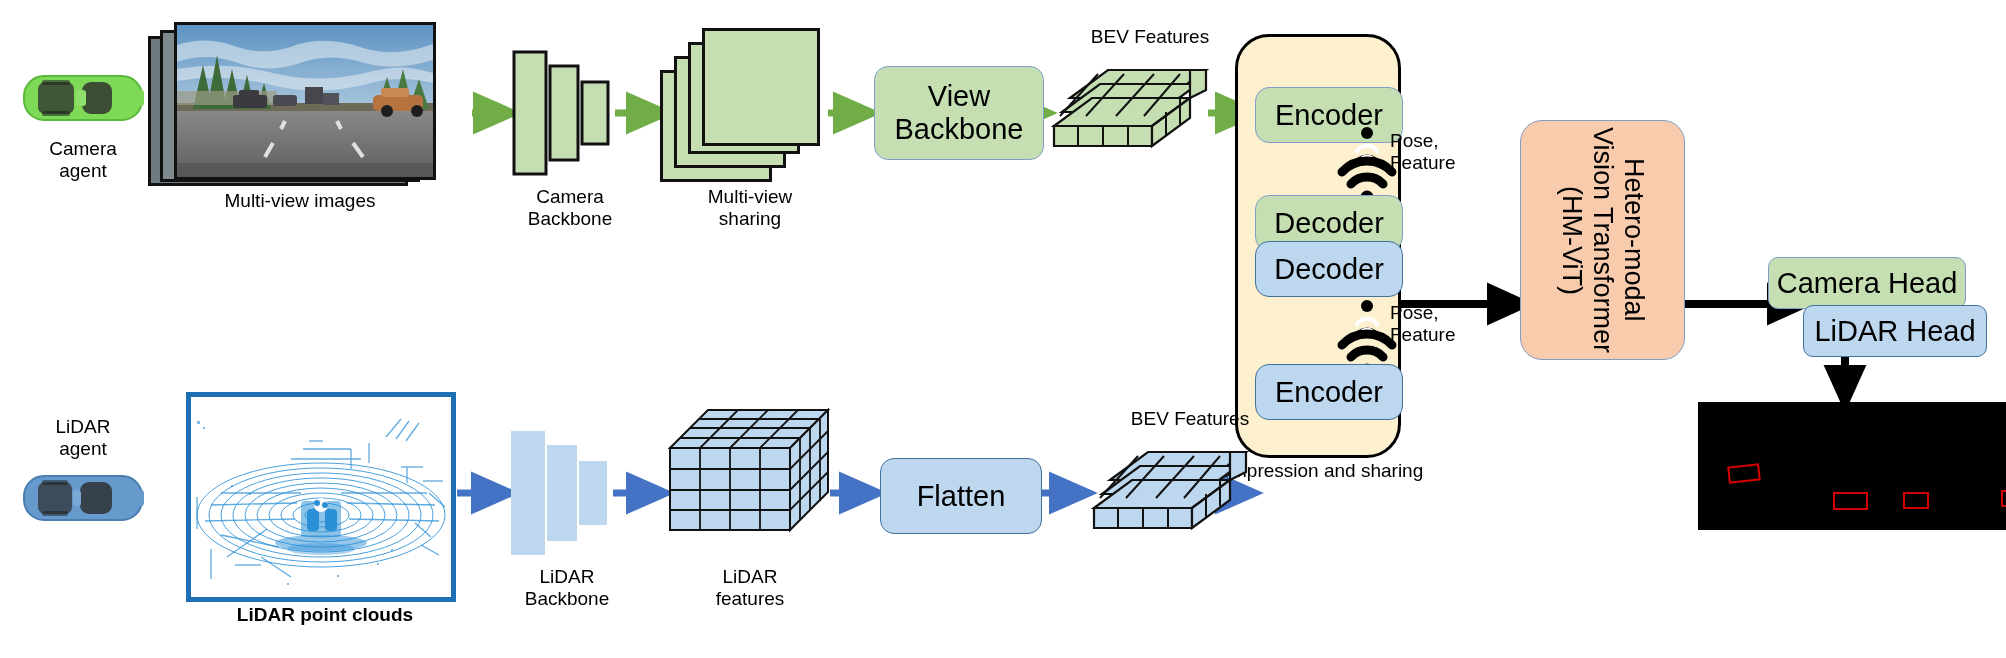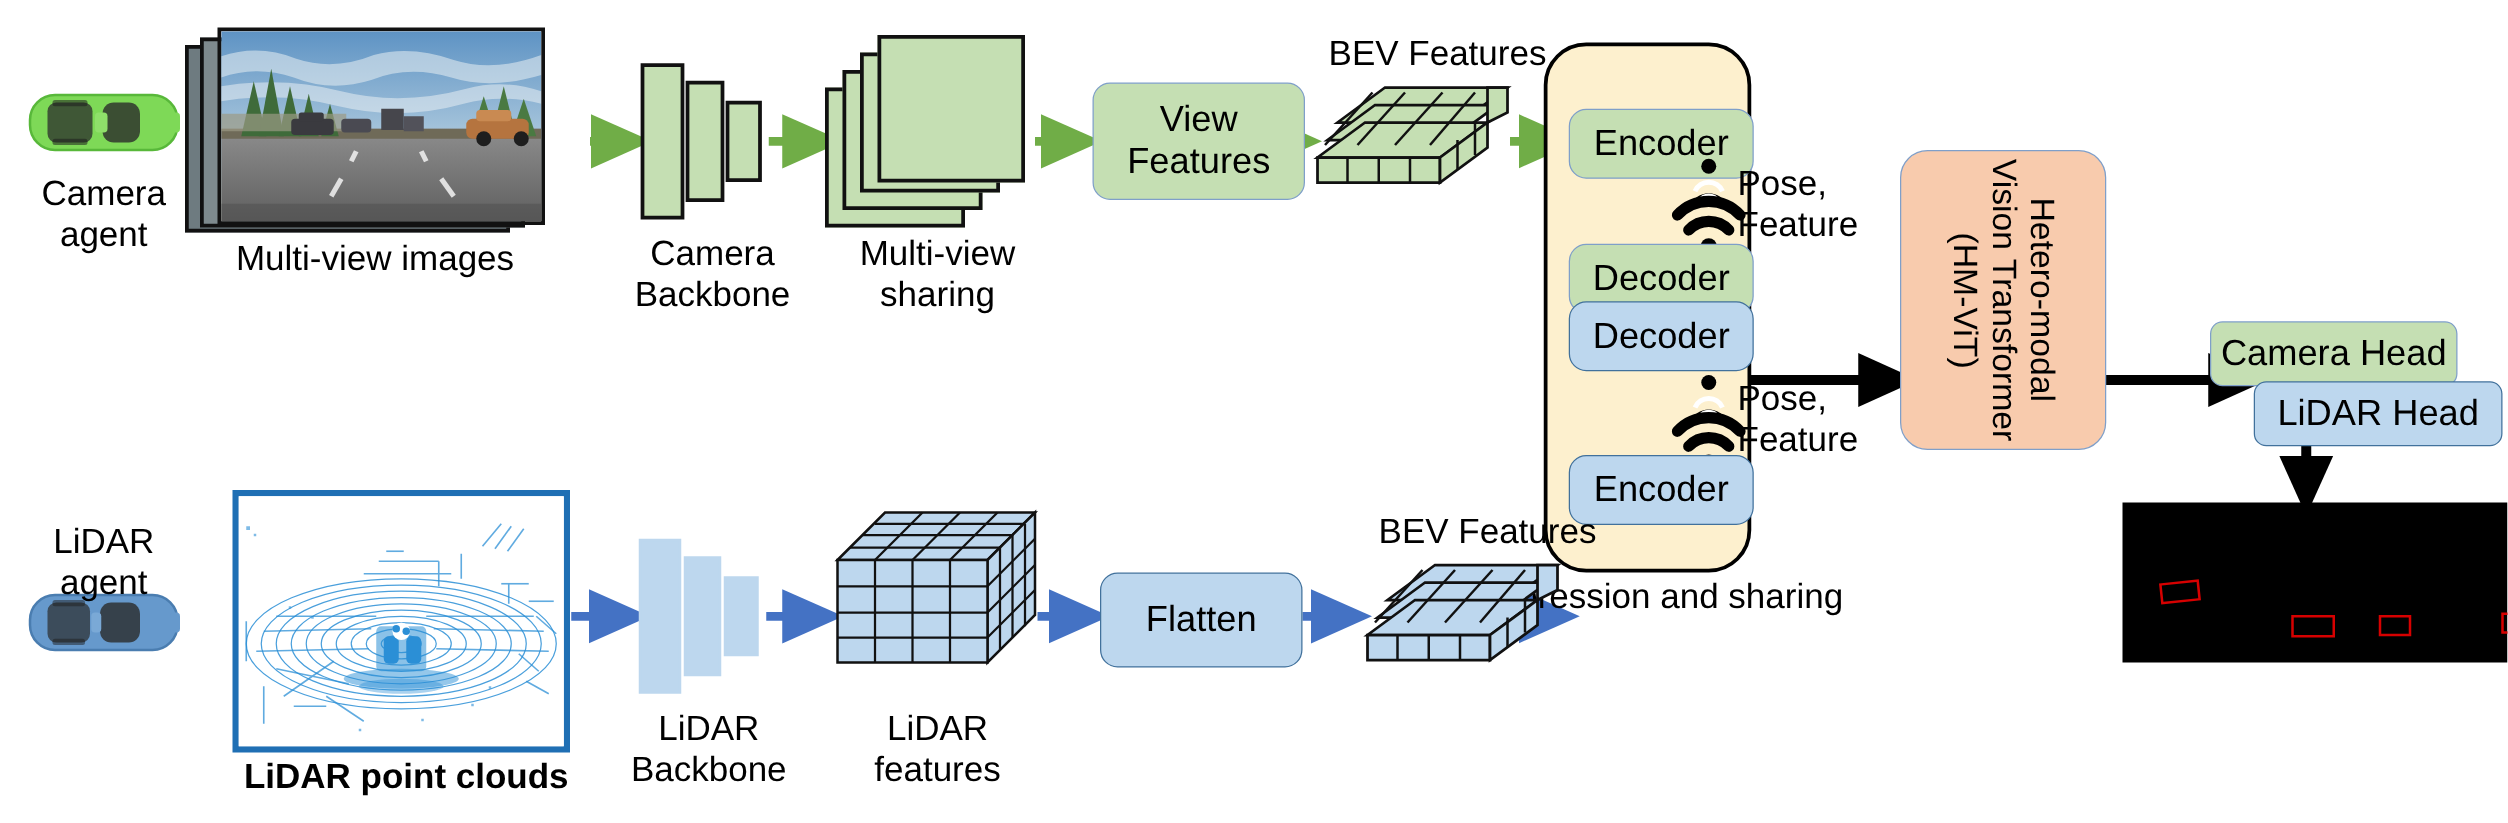--- a/index.html
+++ b/index.html
@@ -1,19 +1,19 @@
 <!DOCTYPE html>
 <html><head>
 <meta charset="utf-8">
 <style>
   html,body{margin:0;padding:0;background:#ffffff;}
   body{width:2006px;height:658px;position:relative;overflow:hidden;
        font-family:"Liberation Sans", sans-serif;color:#000;}
   .abs{position:absolute;}
-  .lbl{position:absolute;font-size:28px;line-height:1.18;color:#000;text-align:center;white-space:pre-line;}
+  .lbl{position:absolute;font-size:19px;line-height:1.18;color:#000;text-align:center;white-space:pre-line;}
   .box{position:absolute;box-sizing:border-box;display:flex;align-items:center;justify-content:center;
        text-align:center;border-radius:14px;font-size:29px;}
   .box.green{background:#c5dfb3;border:1.5px solid #7f9fc9;}
   .box.blue{background:#bdd7ee;border:1.5px solid #41719c;}
   .box.orange{background:#f8cbad;border:1.5px solid #7f9fc9;}
   .head{border:1.5px solid #404040;border-radius:10px;}
   .yellowpanel{position:absolute;background:#fdf0ce;border:3px solid #000;border-radius:34px;}
   svg{position:absolute;left:0;top:0;overflow:visible;}
   .imgstack{position:absolute;}
   .sheet{position:absolute;border:3px solid #111;box-sizing:border-box;}
@@ -183,21 +183,21 @@
   <div class="feat-sheet" style="left:0px;top:44px;width:112px;height:112px;"></div>
   <div class="feat-sheet" style="left:14px;top:30px;width:112px;height:112px;"></div>
   <div class="feat-sheet" style="left:28px;top:16px;width:112px;height:112px;"></div>
   <div class="feat-sheet" style="left:42px;top:2px;width:118px;height:118px;"></div>
 </div>
 <div class="lbl" style="left:655px;top:186px;width:190px;">Multi-view
 sharing</div>
 
 <div class="box green" style="left:874px;top:66px;width:170px;height:94px;">
   <span style="white-space:pre-line;">View
-Features</span>
+Backbone</span>
 </div>
 
 <div class="lbl" style="left:1050px;top:26px;width:200px;">BEV Features</div>
 <div class="abs" style="left:1048px;top:66px;width:170px;height:90px;">
   <svg width="170" height="90" viewBox="0 0 170 90">
     <g stroke="#111" stroke-width="2.2" fill="#c5dfb3">
       <polygon points="22,32 60,4 158,4 120,32"></polygon>
       <polygon points="14,46 52,18 150,18 112,46"></polygon>
       <polygon points="6,60 44,32 142,32 104,60"></polygon>
       <polygon points="6,60 104,60 104,80 6,80"></polygon>
@@ -275,21 +275,21 @@
 
 <div class="box orange" style="left:1520px;top:120px;width:165px;height:240px;border-radius:22px;flex-direction:row;">
   <div class="vert" style="position:relative;font-size:27px;">(HM-ViT)</div>
   <div class="vert" style="position:relative;font-size:27px;">Vision Transformer</div>
   <div class="vert" style="position:relative;font-size:27px;">Hetero-modal</div>
 </div>
 
 <div class="box green head" style="left:1768px;top:257px;width:198px;height:52px;">
   <span>Camera Head</span>
 </div>
-<div class="box blue head" style="left:1803px;top:305px;width:199px;height:52px;">
+<div class="box blue head" style="left:1803px;top:305px;width:184px;height:52px;">
   <span>LiDAR Head</span>
 </div>
 
 <div class="outimg" style="left:1698px;top:402px;width:308px;height:128px;" id="det-canvas">
     <div class="rbox" style="left: 30px; top: 63px; width: 32px; height: 17px; transform: rotate(-6deg);"></div>
     <div class="rbox" style="left: 135px; top: 90px; width: 35px; height: 18px;"></div>
     <div class="rbox" style="left: 205px; top: 90px; width: 26px; height: 17px;"></div>
     <div class="rbox" style="left: 303px; top: 88px; width: 31px; height: 17px;"></div>
   </div>
 

